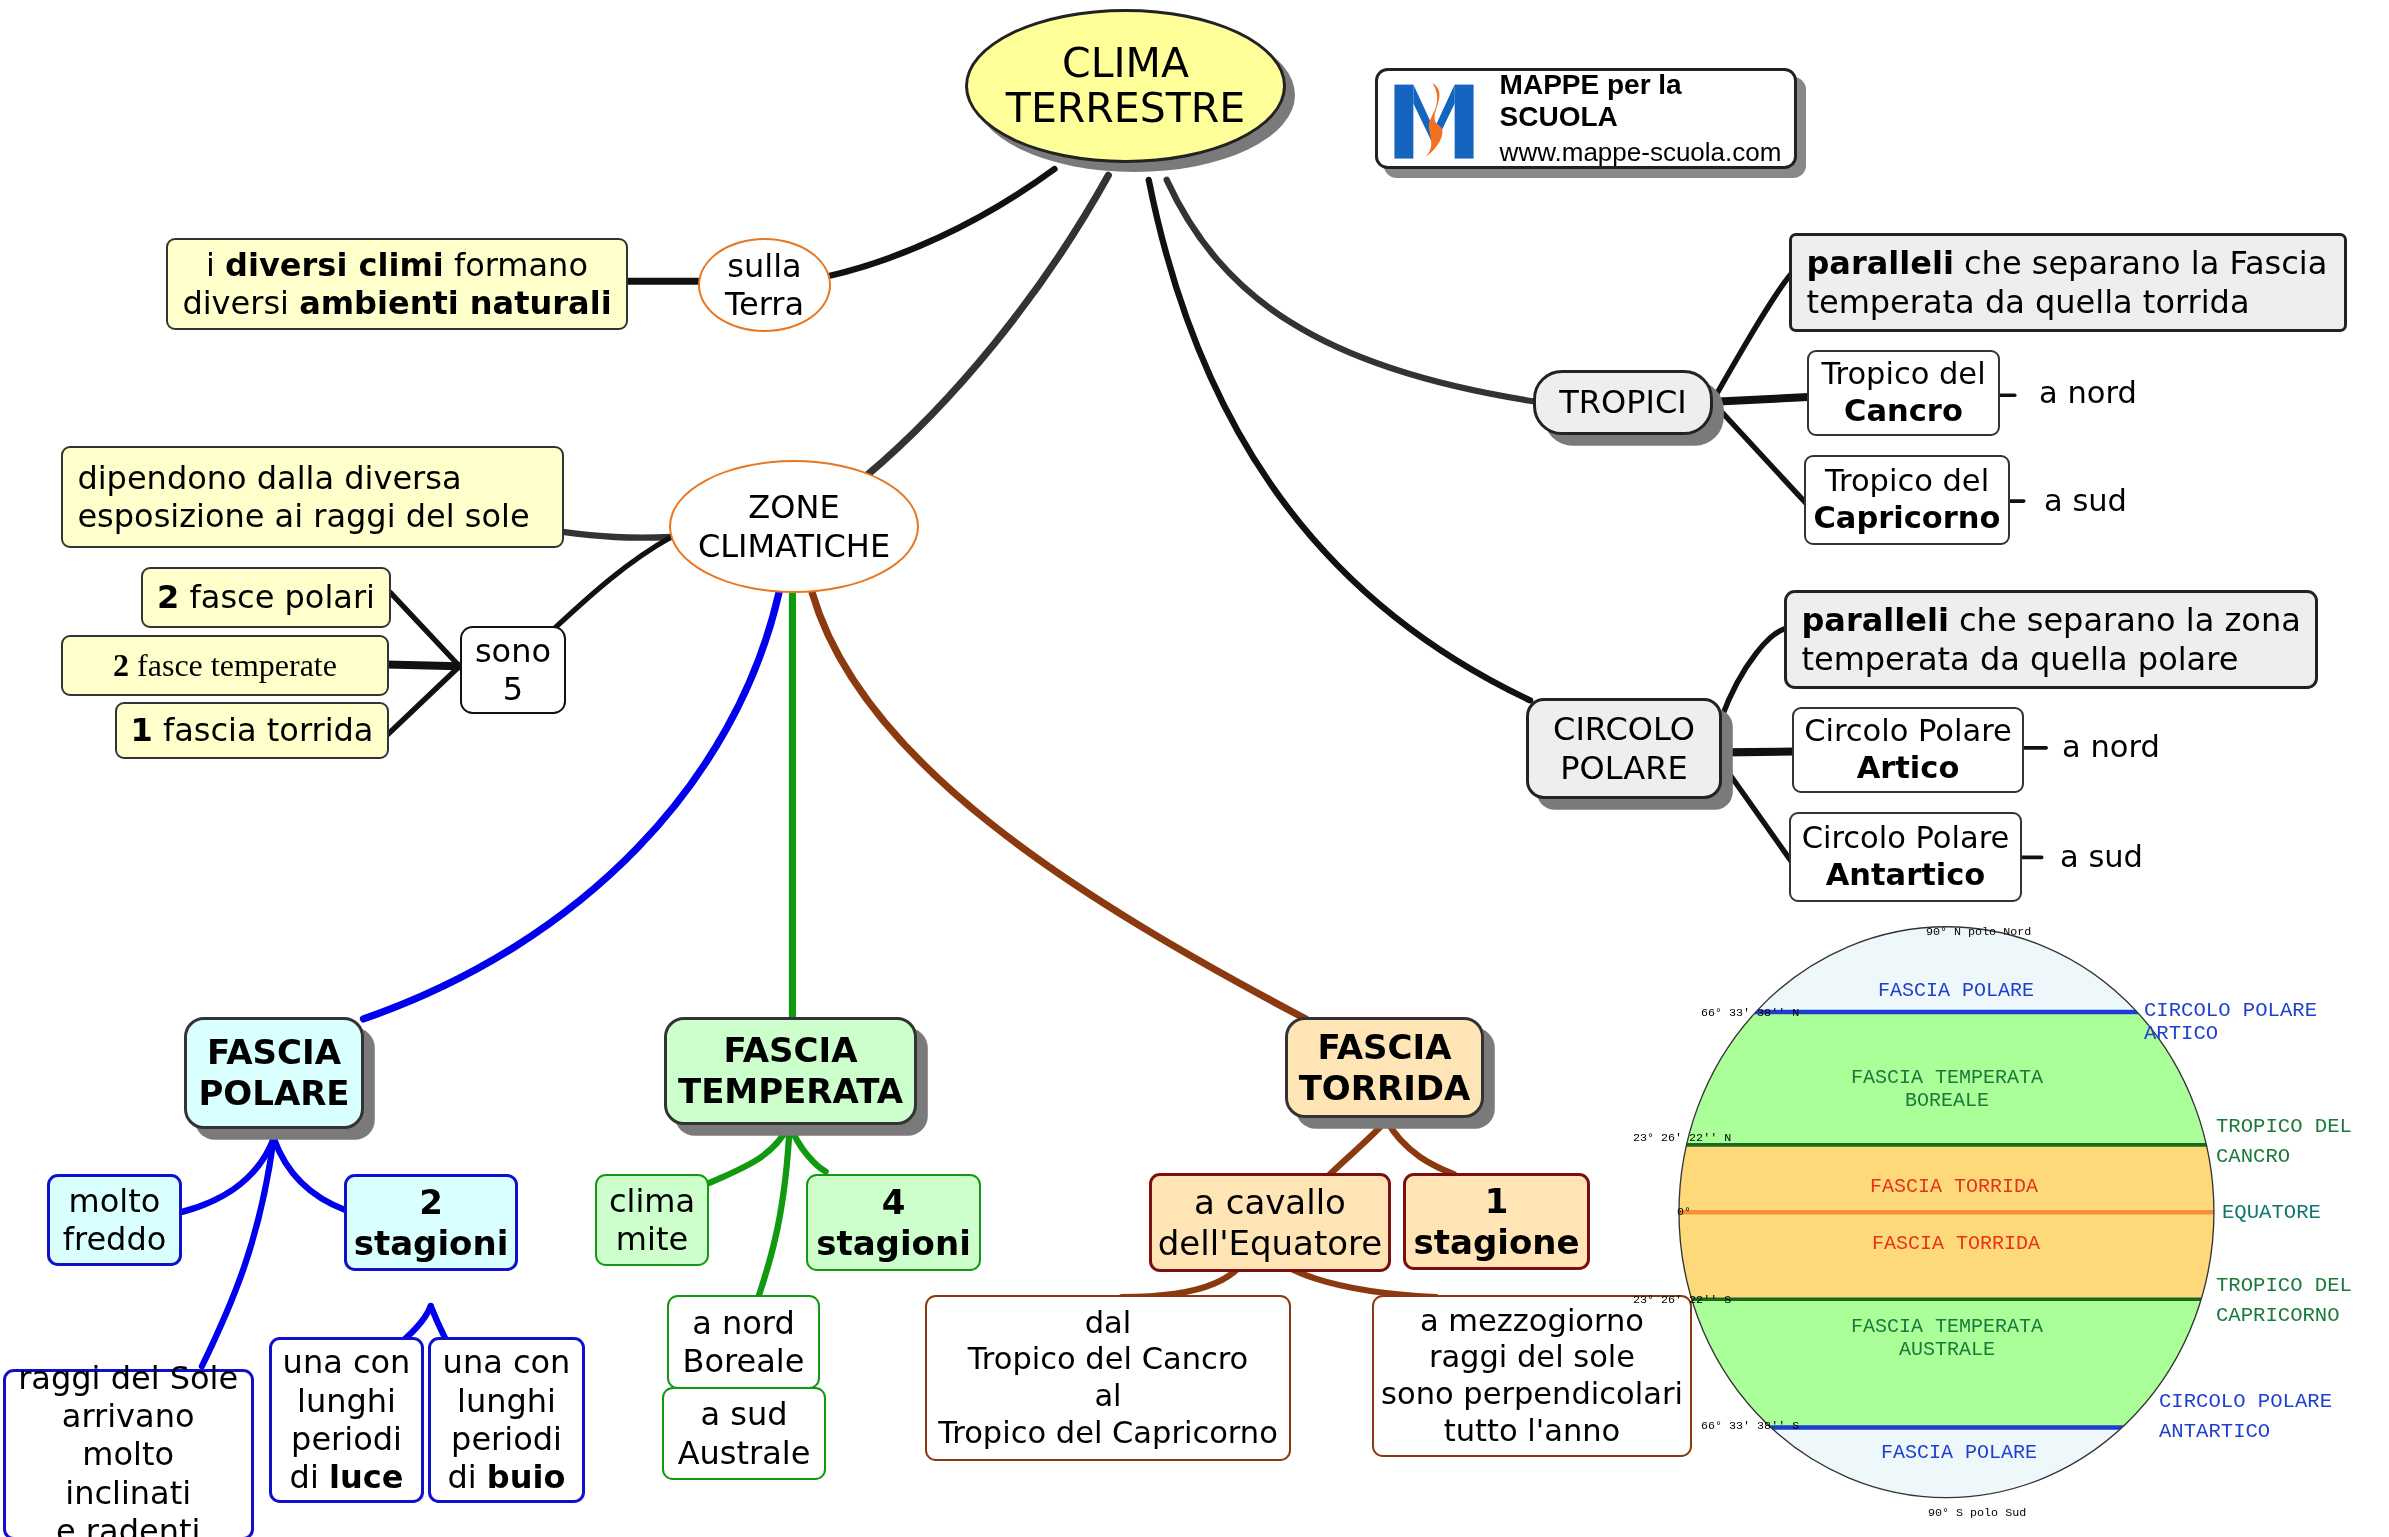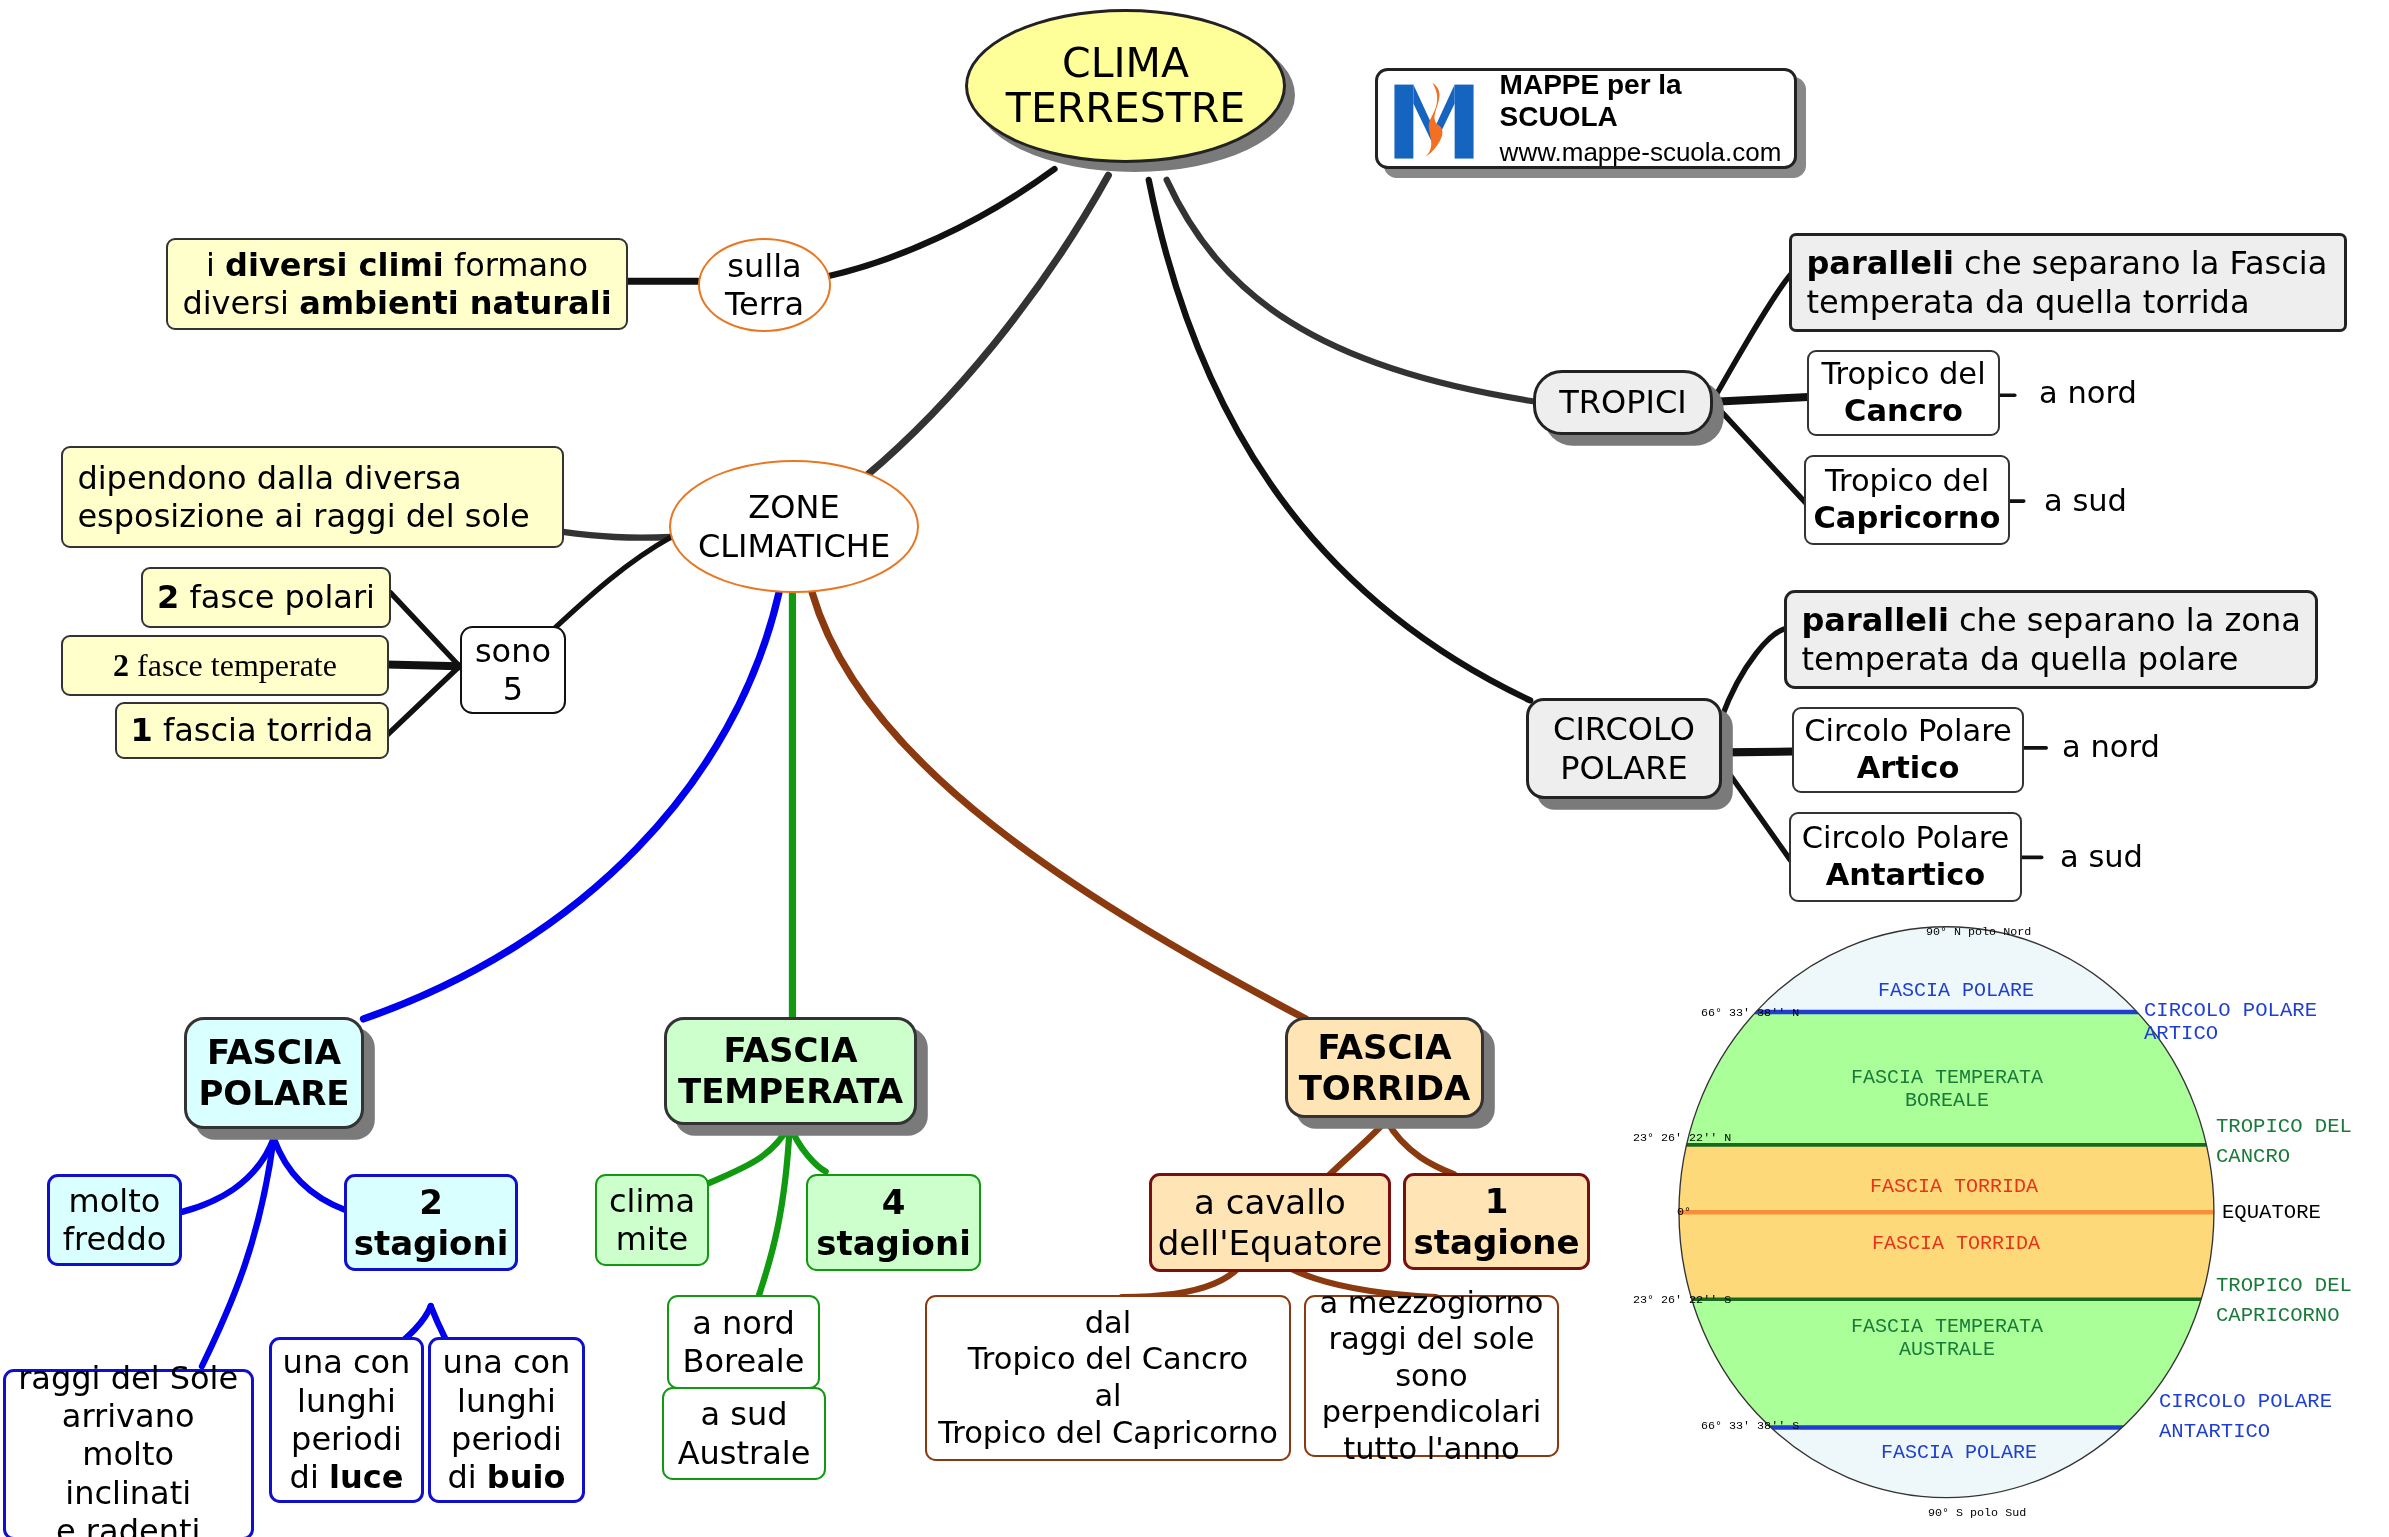--- a/index.html
+++ b/index.html
@@ -227,21 +227,21 @@
 <div class="node rect t38" style="left:1403px;top:1173px;width:187px;height:97px;background:#ffe4b5;border:3.6px solid #7a0f0f;border-radius:10.8px;font-weight:bold;">
   <span>1</span>
   <span>stagione</span>
 </div>
 <div class="node rect t34" style="left:925px;top:1295px;width:366px;height:166px;background:#fff;border:2.7px solid #8b3a0f;border-radius:10.8px;">
   <span>dal
 Tropico del Cancro
 al
 Tropico del Capricorno</span>
 </div>
-<div class="node rect t34" style="left:1304px;top:1295px;width:255px;height:162px;background:#fff;border:2.7px solid #8b3a0f;border-radius:10.8px;">
+<div class="node rect t34" style="left:1372px;top:1295px;width:320px;height:162px;background:#fff;border:2.7px solid #8b3a0f;border-radius:10.8px;">
   <span>a mezzogiorno
 raggi del sole
 sono perpendicolari
 tutto l'anno</span>
 </div>
 
 <div style="position:absolute;left:1616px;top:916px;width:774px;height:622px;">
   <svg width="774" height="622" viewBox="0 0 862 693" style="position:absolute;left:0;top:0;">
     <defs>
       <clipPath id="globeClip">
@@ -277,19 +277,19 @@
 BOREALE</div>
   <div class="geo" style="left:254px;top:259px;font-size:20px;color:#e8331c;text-align:center;">FASCIA TORRIDA</div>
   <div class="geo" style="left:256px;top:316px;font-size:20px;color:#e8331c;text-align:center;">FASCIA TORRIDA</div>
   <div class="geo" style="left:235px;top:399px;font-size:20px;color:#1a7a3a;text-align:center;">FASCIA TEMPERATA
 AUSTRALE</div>
   <div class="geo" style="left:265px;top:525px;font-size:20px;color:#1f3fd1;text-align:center;">FASCIA POLARE</div>
 
   <div class="geo" style="left:528px;top:83px;font-size:20.6px;color:#1f3fd1;">CIRCOLO POLARE ARTICO</div>
   <div class="geo" style="left:600px;top:196px;font-size:20.6px;color:#1a7a3a;line-height:1.45;">TROPICO DEL
 CANCRO</div>
-  <div class="geo" style="left:606px;top:285px;font-size:20.6px;color:#000000;">EQUATORE</div>
+  <div class="geo" style="left:606px;top:285px;font-size:20.6px;color:#0f766e;">EQUATORE</div>
   <div class="geo" style="left:600px;top:355px;font-size:20.6px;color:#1a7a3a;line-height:1.45;">TROPICO DEL
 CAPRICORNO</div>
   <div class="geo" style="left:543px;top:471px;font-size:20.6px;color:#1f3fd1;line-height:1.45;">CIRCOLO POLARE
 ANTARTICO</div>
 </div>
 
 
 </body></html>

